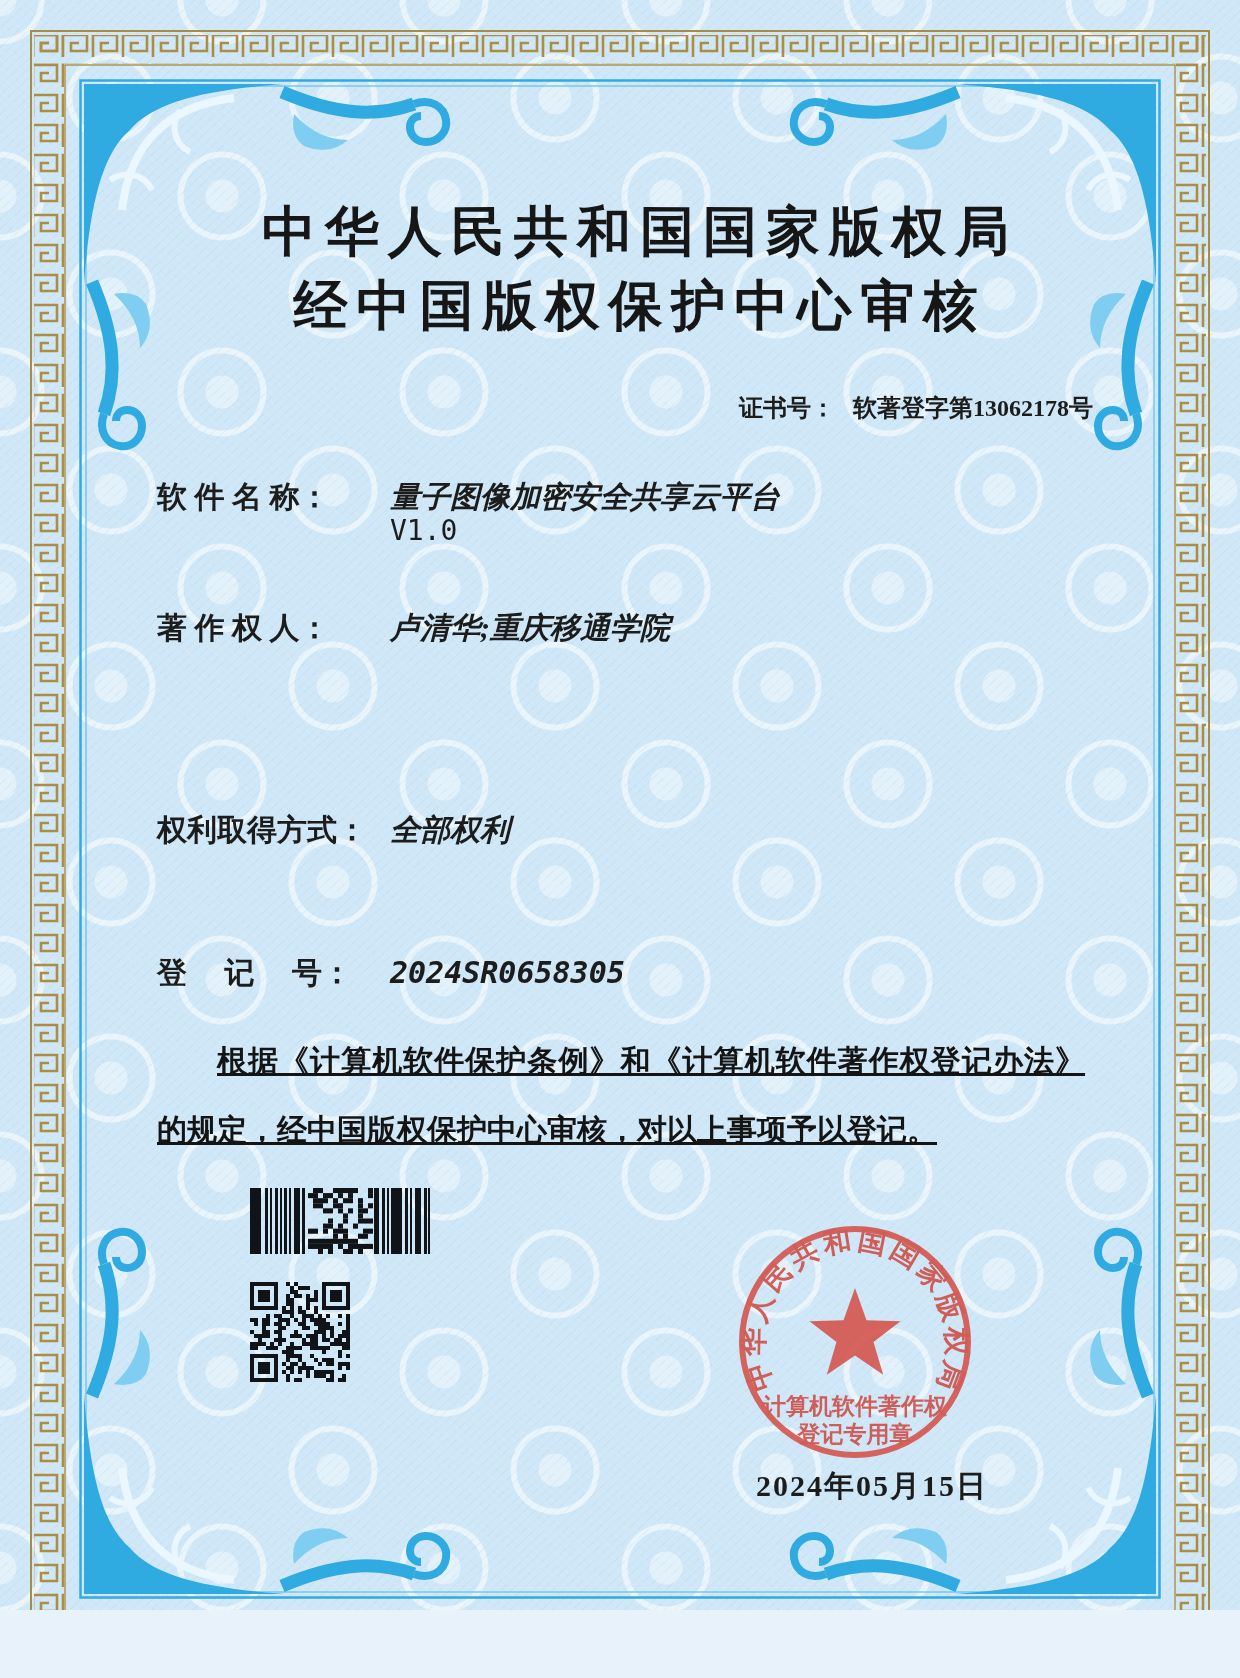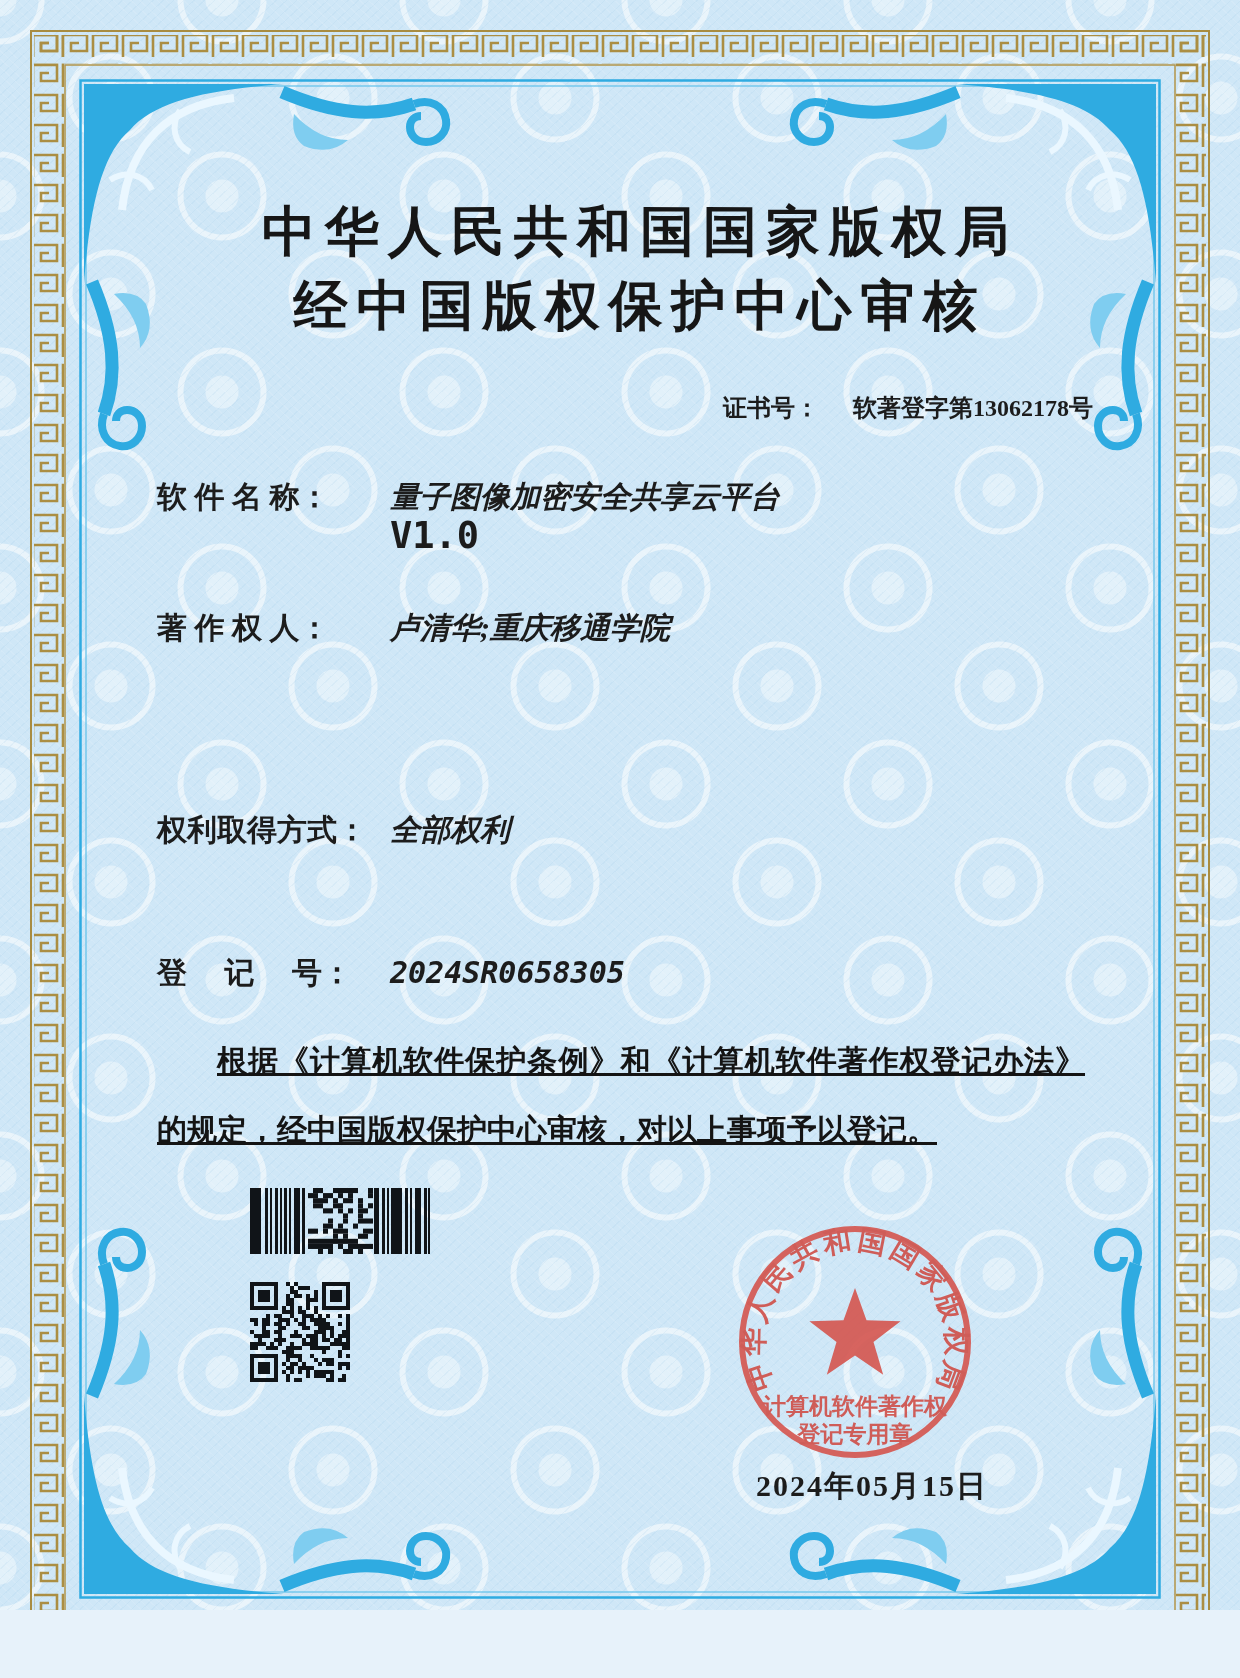--- a/index.html
+++ b/index.html
@@ -18,26 +18,26 @@
     background-size:auto,auto,222px 196px,222px 196px,222px 196px,222px 196px;
     background-position:0 0,0 0,0 0,0 0,111px 98px,111px 98px;
   }
   .layer{position:absolute;inset:0;}
   svg{display:block;}
   .title{position:absolute;left:100px;width:1080px;text-align:center;
     font-weight:900;font-size:54px;letter-spacing:9px;color:#161616;white-space:nowrap;}
   .title-1{top:196px;}
   .title-2{top:270px;}
   .cert-no{position:absolute;top:392px;right:147px;font-size:24px;font-weight:700;white-space:nowrap;}
-  .cert-no .val{margin-left:34px;}
+  .cert-no .val{margin-left:18px;}
   .field-row{position:absolute;left:157px;font-size:30px;font-weight:700;white-space:nowrap;}
   .f-label{display:inline-block;width:233px;white-space:pre;}
   .f-value{display:inline-block;font-style:italic;}
   .mono{font-family:"DejaVu Sans Mono","Liberation Mono",monospace;font-weight:700;}
-  .version-line{position:absolute;left:390px;top:514px;font-size:37px;font-weight:700;}
+  .version-line{position:absolute;left:390px;top:514px;font-size:28px;font-weight:400;}
   .body-par{position:absolute;left:157px;top:1026px;width:928px;
     font-size:30px;font-weight:700;line-height:69px;text-align:justify;text-indent:2em;color:#141414;text-decoration:underline;}
   .barcode{position:absolute;left:250px;top:1188px;}
   .qrcode{position:absolute;left:250px;top:1282px;}
   .seal{position:absolute;left:737px;top:1224px;opacity:0.88;}
   .date{position:absolute;left:756px;top:1466px;font-size:30px;font-weight:700;letter-spacing:2px;white-space:nowrap;}
 </style>
 </head>
 <body>
 

